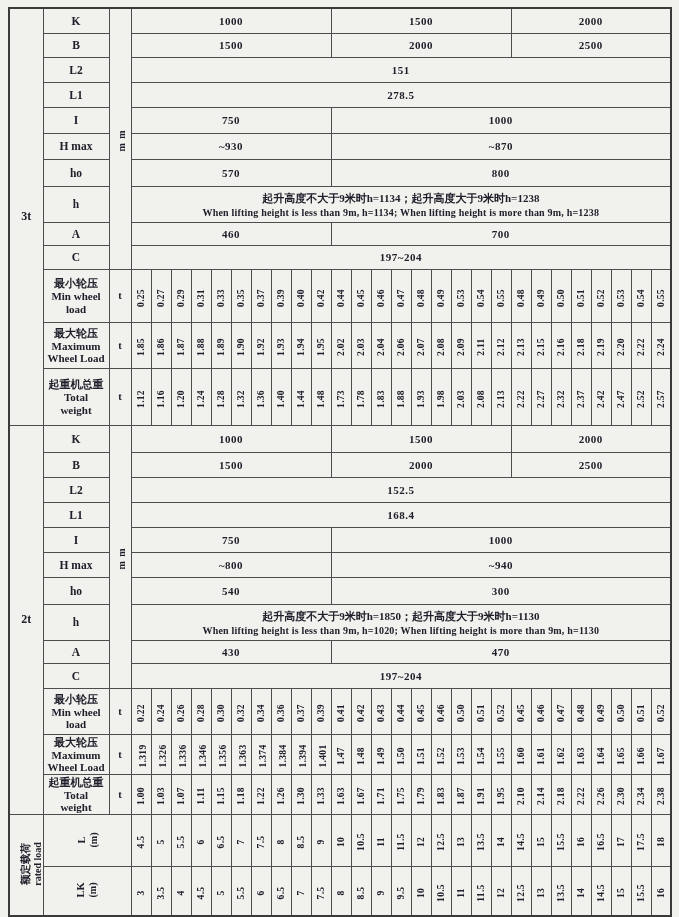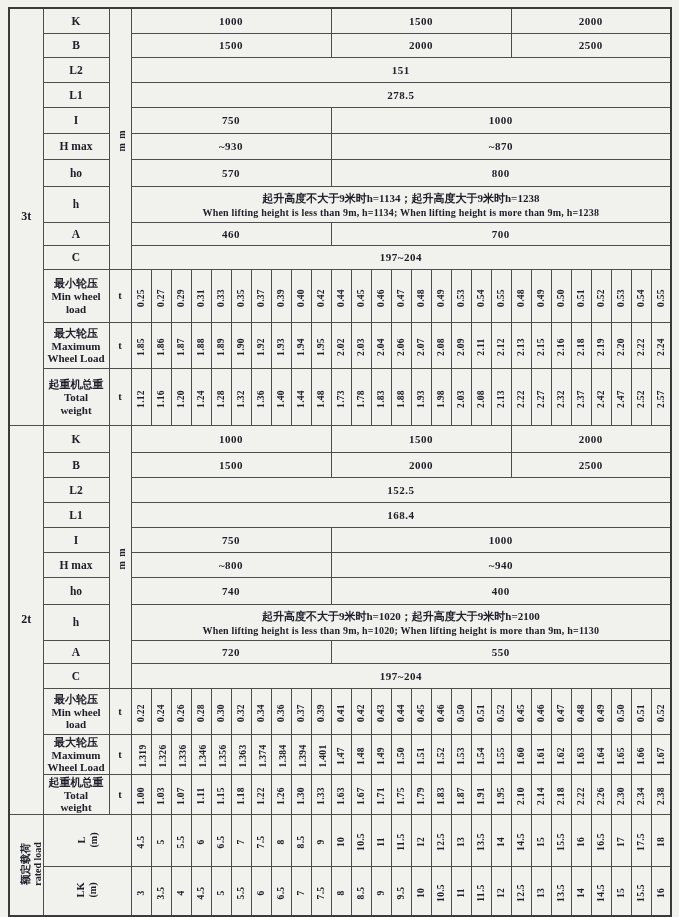--- a/index.html
+++ b/index.html
@@ -272,35 +272,35 @@
         </tr>
   <tr style="height:25px">
     <td class="plbl">H max</td>
 
   <td class="hval" colspan="10"><span>~800</span></td>
           <td class="hval" colspan="17"><span>~940</span></td>
         </tr>
   <tr style="height:27px">
     <td class="plbl">ho</td>
 
-  <td class="hval" colspan="10"><span>740</span></td>
-          <td class="hval" colspan="17"><span>400</span></td>
+  <td class="hval" colspan="10"><span>540</span></td>
+          <td class="hval" colspan="17"><span>300</span></td>
         </tr>
   <tr style="height:36px">
     <td class="plbl">h</td>
     <td colspan="27">
-      <div class="note-cn">起升高度不大于9米时h=1020；起升高度大于9米时h=2100</div>
+      <div class="note-cn">起升高度不大于9米时h=1850；起升高度大于9米时h=1130</div>
       <div class="note-en">When lifting height is less than 9m, h=1020; When lifting height is more than 9m, h=1130</div>
     </td>
   </tr>
   <tr style="height:23px">
     <td class="plbl">A</td>
 
-  <td class="hval" colspan="10"><span>720</span></td>
-          <td class="hval" colspan="17"><span>550</span></td>
+  <td class="hval" colspan="10"><span>430</span></td>
+          <td class="hval" colspan="17"><span>470</span></td>
         </tr>
   <tr style="height:25px">
     <td class="plbl">C</td>
     <td colspan="27" class="hval">197~204</td>
   </tr>
   <tr style="height:46px">
     <td>
       <div class="rlbl-cn">最小轮压</div>
       <div class="rlbl-en">Min wheel
 load</div>

